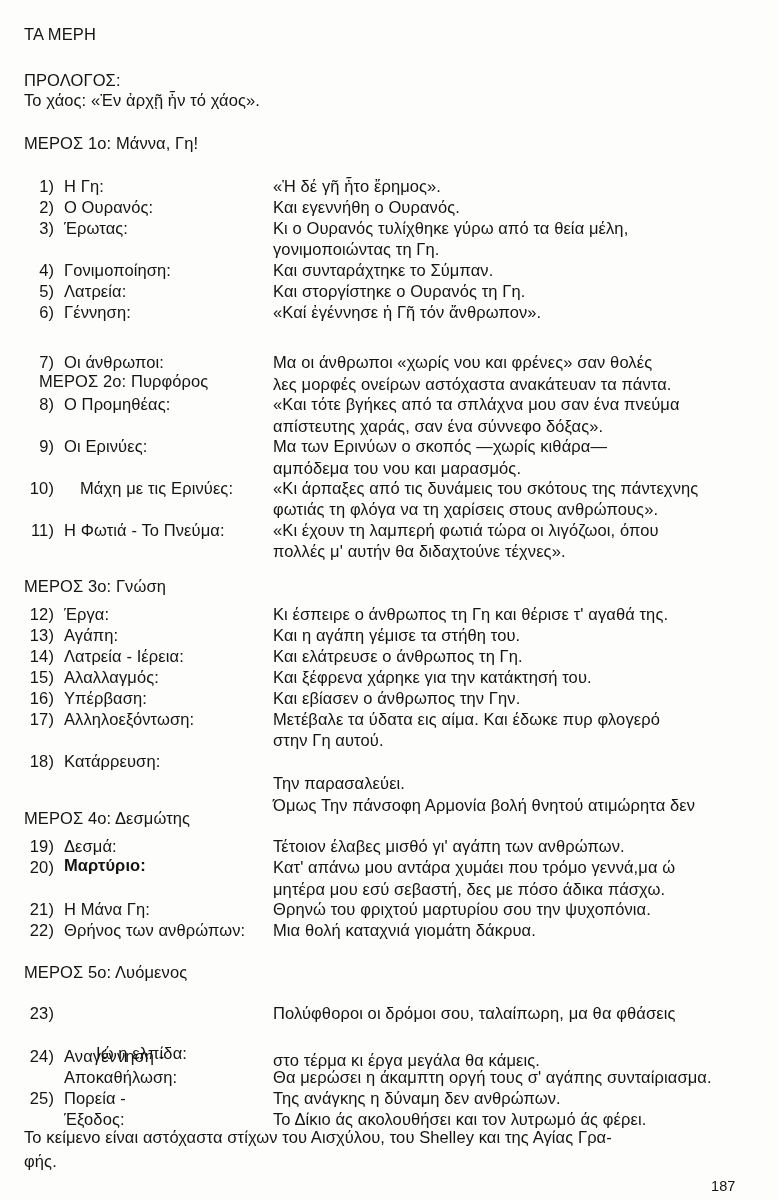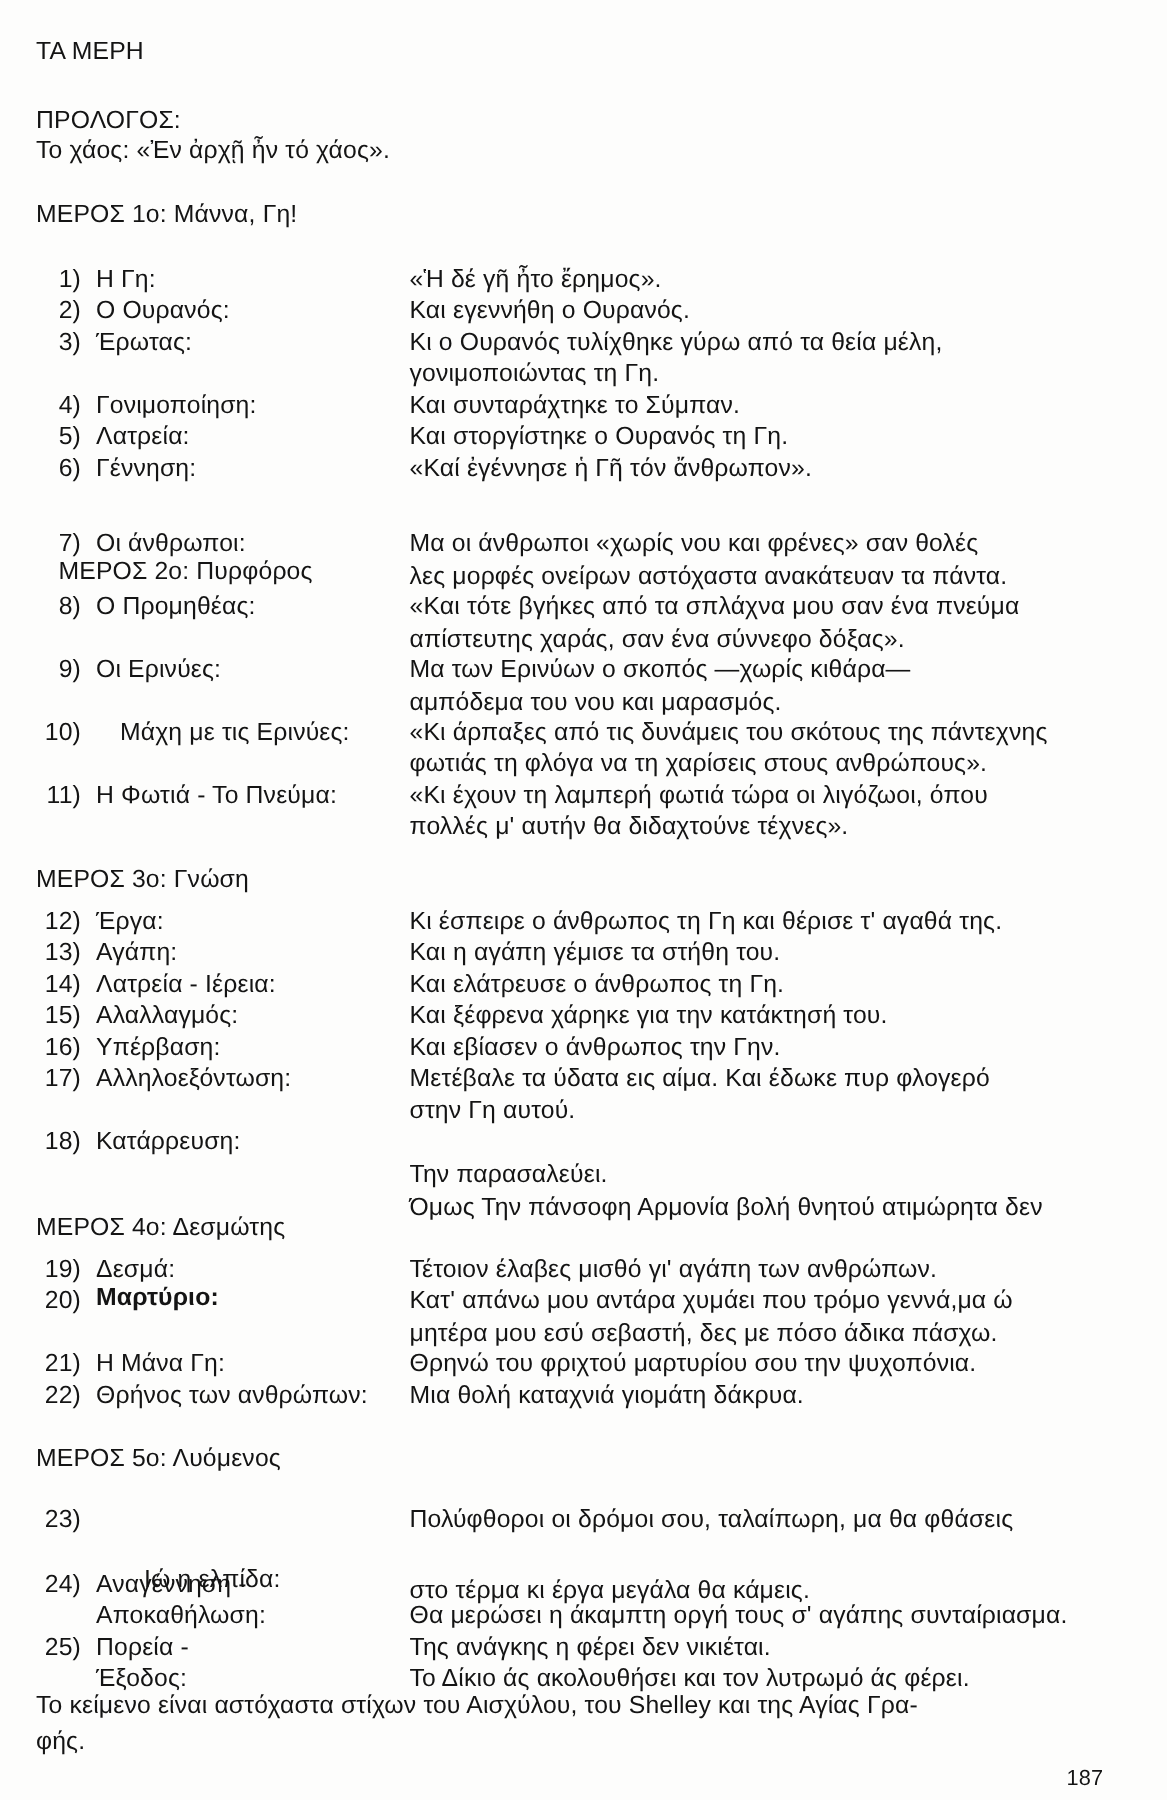--- a/index.html
+++ b/index.html
@@ -157,21 +157,21 @@
         <div class="abs num" style="left: 20px; top: 1046px;">24)</div>
         <div class="abs lbl" style="left: 64px; top: 1046px;">Αναγέννηση -</div>
         <div class="abs lbl" style="left: 64px; top: 1067px;">Αποκαθήλωση:</div>
         <div class="abs txt" style="left: 273px; top: 1046px;"></div>
         <div class="abs txt" style="left: 273px; top: 1067px;">Θα μερώσει η άκαμπτη οργή τους σ' αγάπης συνταίριασμα.</div>
       </div>
       <div>
         <div class="abs num" style="left: 20px; top: 1088px;">25)</div>
         <div class="abs lbl" style="left: 64px; top: 1088px;">Πορεία -</div>
         <div class="abs lbl" style="left: 64px; top: 1109px;">Έξοδος:</div>
-        <div class="abs txt" style="left: 273px; top: 1088px;">Της ανάγκης η φέρει δεν νικιέται.</div>
+        <div class="abs txt" style="left: 273px; top: 1088px;">Της ανάγκης η δύναμη δεν ανθρώπων.</div>
         <div class="abs txt" style="left: 273px; top: 1109px;">Το Δίκιο άς ακολουθήσει και τον λυτρωμό άς φέρει.</div>
       </div>
     </div>
 
   <div class="abs" style="left:24px; top:1127px;">Το κείμενο είναι αστόχαστα στίχων του Αισχύλου, του Shelley και της Αγίας Γρα-</div>
   <div class="abs" style="left:24px; top:1151px;">φής.</div>
 
   <div class="abs" style="left:711px; top:1176px; font-size:14.5px;">187</div>
 </div>
 

